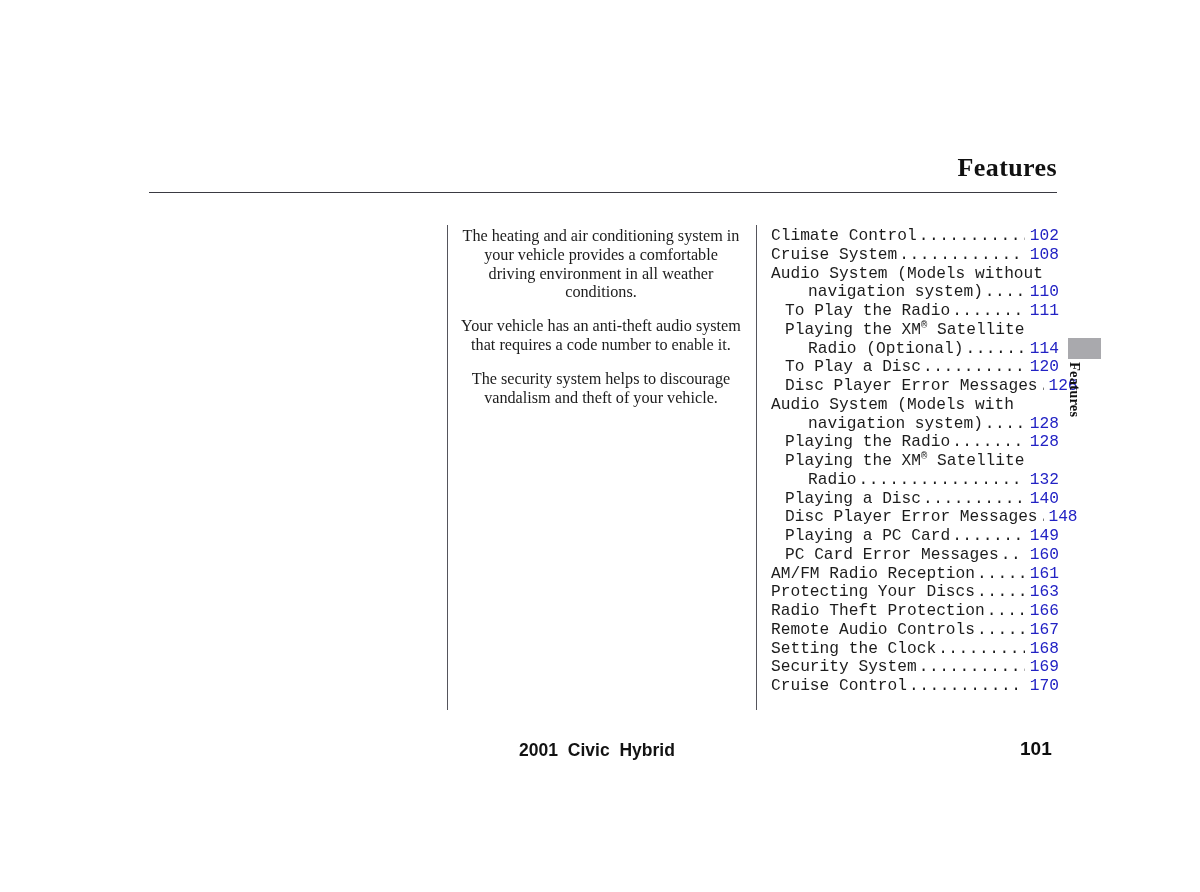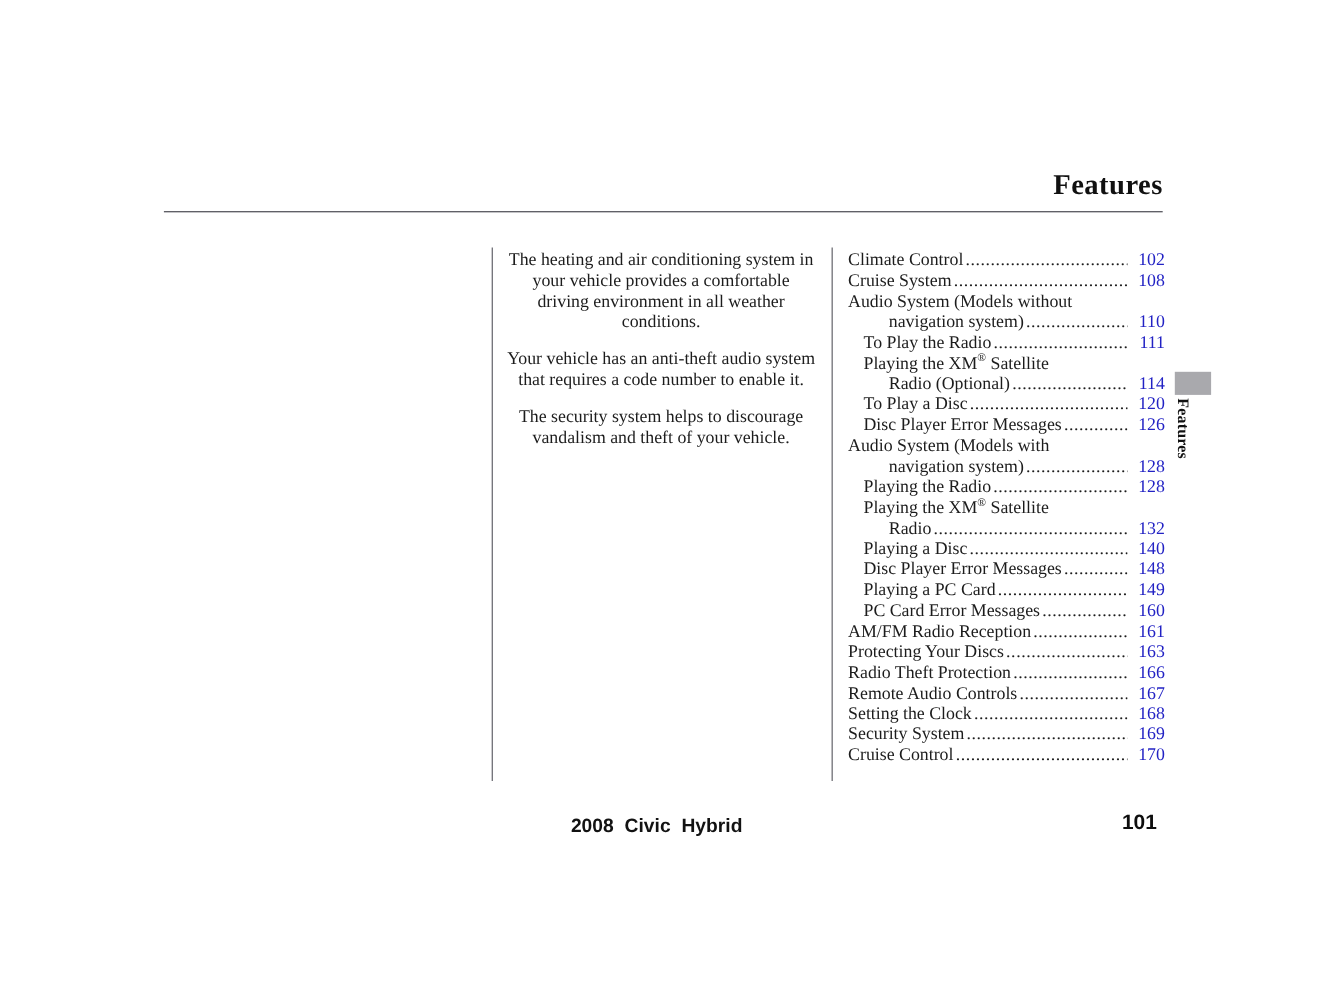--- a/index.html
+++ b/index.html
@@ -77,20 +77,21 @@
     top: 227px;
     width: 288px;
   }
   .toc-row {
     display: flex;
     align-items: center;
     font-size: 16.2px;
     line-height: 18.75px;
     color: #1c1c1c;
     white-space: nowrap;
+    font-family: Liberation Mono, monospace;
   }
   .toc-label {
     flex: 0 0 auto;
     padding-right: 1px;
   }
   .toc-leader {
     flex: 1 1 auto;
     overflow: hidden;
     white-space: nowrap;
     color: #1c1c1c;
@@ -307,17 +308,17 @@
         <span class="toc-leader">................................................................................</span>
         <span class="toc-page" style="color: rgb(34, 34, 196);">170</span>
       </div>
     </div>
 
   <div class="side-tab-block" style="background: rgb(169, 169, 173);"></div>
   <div class="side-tab-label">
     <span>Features</span>
   </div>
 
-  <div class="footer-model">2008 Civic Hybrid</div>
+  <div class="footer-model">2001 Civic Hybrid</div>
 
   <div class="footer-pageno">101</div>
 
 </div>
 
 </body></html>

